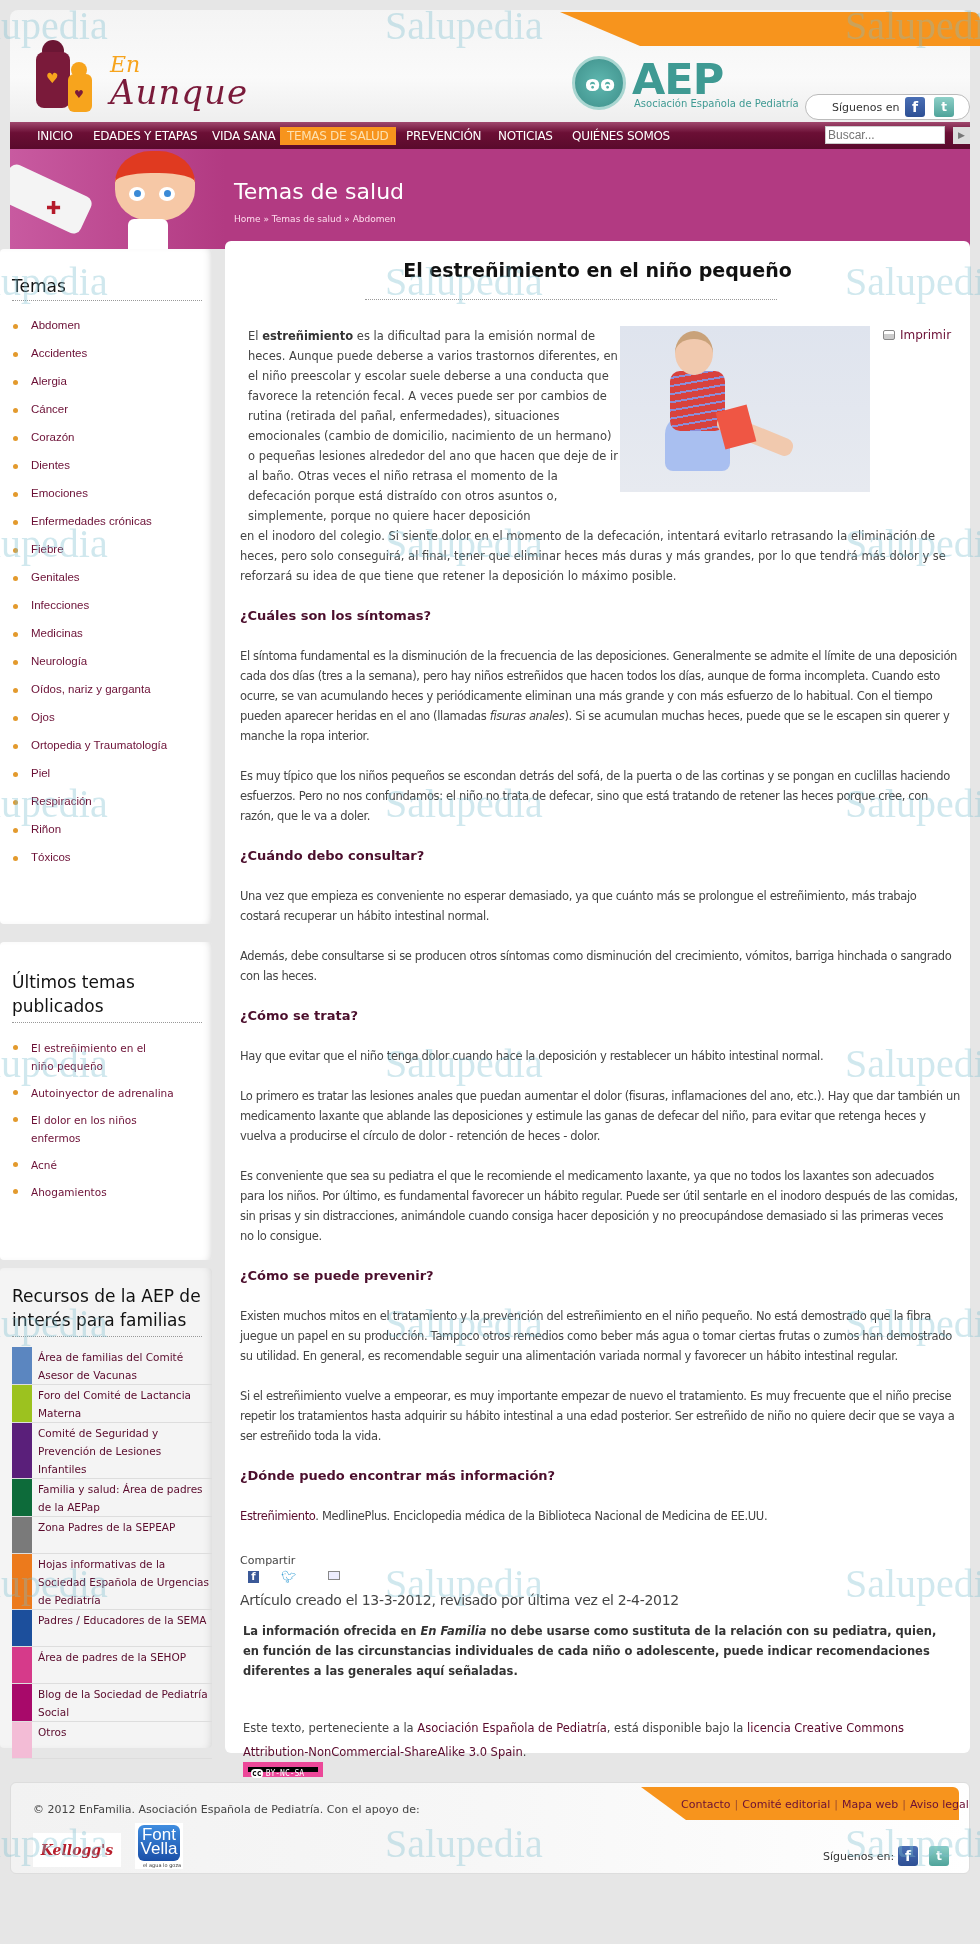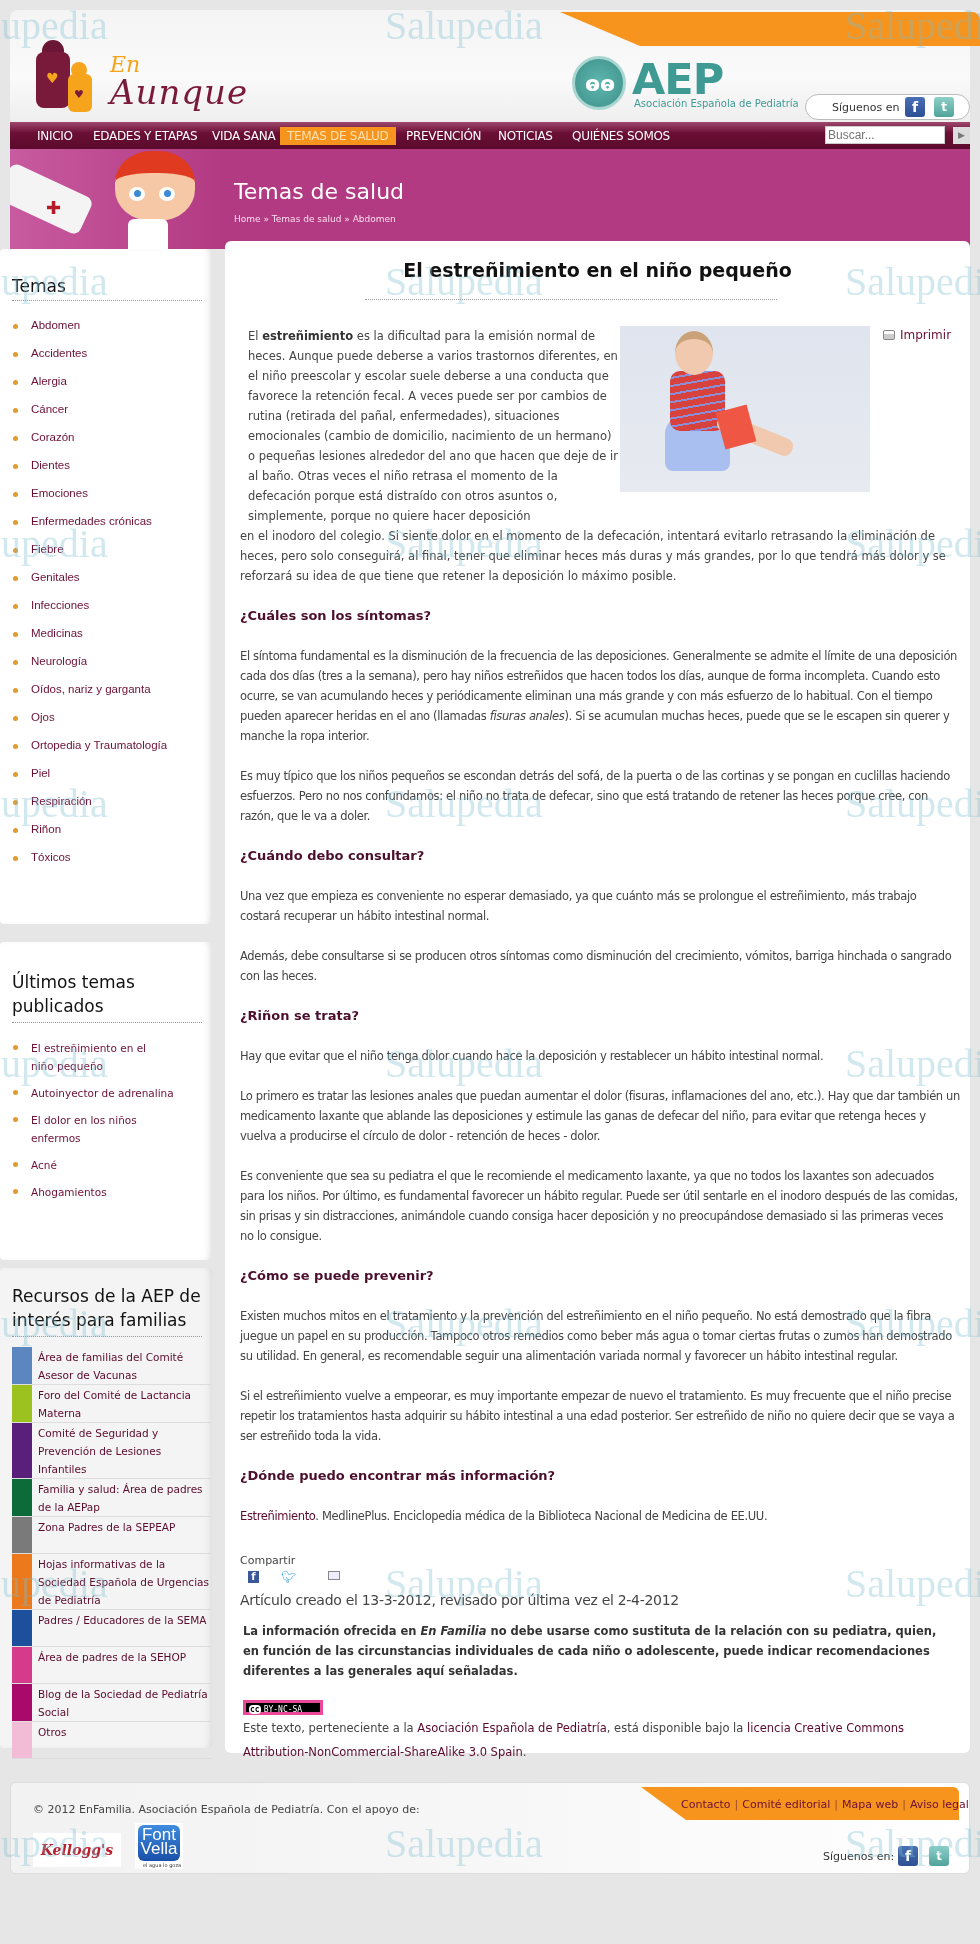--- a/index.html
+++ b/index.html
@@ -92,21 +92,21 @@
 
   .share { position: absolute; left: 15px; top: 1313px; font-size: 11px; color: #444; }
   .share-icons { position: absolute; left: 23px; top: 1330px; }
   .share-icons span { position: absolute; top: 0; }
   .s-fb { left: 0; width: 11px; height: 12px; background: #3b5998; color: #fff; font-size: 10px; text-align: center; font-weight: bold; line-height: 12px; }
   .s-tw { left: 33px; color: #3aa0d6; font-size: 12px; line-height: 12px; }
   .s-mail { left: 80px; width: 12px; height: 9px; border: 1px solid #888; background: #eef; top: 2px; }
   .dates { position: absolute; left: 15px; top: 1351px; font-size: 14px; color: #444; letter-spacing: -0.3px; }
   .disclaimer { position: absolute; left: 18px; top: 1380px; width: 710px; font-size: 11.5px; line-height: 20px; color: #333; font-weight: bold; }
   .disclaimer i { font-weight: bold; }
-  .cc { position: absolute; left: 18px; top: 1459px; width: 80px; height: 15px; background: #000; color: #fff; font-size: 8px; line-height: 13px; border: 3px solid #ec4899; padding-left: 3px; font-family: "DejaVu Sans Mono", monospace; }
+  .cc { position: absolute; left: 18px; top: 1521px; width: 80px; height: 15px; background: #000; color: #fff; font-size: 8px; line-height: 13px; border: 5px solid #ec4899; padding-left: 3px; font-family: "DejaVu Sans Mono", monospace; }
   .cc b { background: #fff; color: #000; border-radius: 4px; padding: 0 1px; margin-right: 3px; }
   .lic { position: absolute; left: 18px; top: 1475px; width: 710px; font-size: 11.5px; line-height: 24px; color: #444; }
   .lic a { color: #5a0a2c; }
 
   
   .footer { position: absolute; left: 10px; top: 1782px; width: 960px; height: 92px; background: linear-gradient(90deg, #f2f2f2, #f7f7f7 50%, #fff); border-radius: 6px; border: 1px solid #ddd; }
   .foot-orange { position: absolute; left: 630px; top: 4px; width: 318px; height: 33px; background: #f7941d; border-radius: 0 6px 0 0; clip-path: polygon(0 0, 100% 0, 100% 100%, 45px 100%); }
   .foot-links { position: absolute; left: 670px; top: 15px; font-size: 11px; color: #6b0f35; white-space: nowrap; }
   .foot-links .sep { color: #9b4b2b; margin: 0 4px; }
   .copyright { position: absolute; left: 22px; top: 20px; font-size: 11px; color: #444; }
@@ -282,21 +282,21 @@
     <p class="intro-cont">en el inodoro del colegio. Si siente dolor en el momento de la defecación, intentará evitarlo retrasando la eliminación de heces, pero solo conseguirá, al final, tener que eliminar heces más duras y más grandes, por lo que tendrá más dolor y se reforzará su idea de que tiene que retener la deposición lo máximo posible.</p>
 
     <h3>¿Cuáles son los síntomas?</h3>
     <p class="cond"><span>El síntoma fundamental es la disminución de la frecuencia de las deposiciones. Generalmente se admite el límite de una deposición cada dos días (tres a la semana), pero hay niños estreñidos que hacen todos los días, aunque de forma incompleta. Cuando esto ocurre, se van  acumulando heces y periódicamente eliminan una más grande y con más esfuerzo de lo habitual. Con el tiempo pueden aparecer heridas en el ano (llamadas </span><i>fisuras anales</i><span>). Si se acumulan muchas heces, puede que se le escapen sin querer y manche la ropa interior.</span></p>
     <p class="cond">Es muy típico que los niños pequeños se escondan detrás del sofá, de la puerta o de las cortinas y se pongan en cuclillas haciendo esfuerzos. Pero no nos confundamos: el niño no trata de defecar, sino que está tratando de retener las heces porque cree, con razón, que le va a doler.</p>
 
     <h3>¿Cuándo debo consultar?</h3>
     <p class="cond">Una vez que empieza es conveniente no esperar demasiado, ya que cuánto más se prolongue el estreñimiento, más trabajo costará recuperar un hábito intestinal normal.</p>
     <p class="cond">Además, debe consultarse si se producen otros síntomas como disminución del crecimiento, vómitos, barriga hinchada o sangrado con las heces.</p>
 
-    <h3>¿Riñon se trata?</h3>
+    <h3>¿Cómo se trata?</h3>
     <p class="cond">Hay que evitar que el niño tenga dolor cuando hace la deposición y restablecer un hábito intestinal normal.</p>
     <p class="cond">Lo primero es tratar las lesiones anales que puedan aumentar el dolor (fisuras, inflamaciones del ano, etc.). Hay que dar también un medicamento laxante que ablande las deposiciones y estimule las ganas de defecar del niño, para evitar que retenga heces y vuelva a producirse el círculo de dolor - retención de heces - dolor.</p>
     <p class="cond">Es conveniente que sea su pediatra el que le recomiende el medicamento laxante, ya que no todos los laxantes son adecuados para los niños. Por último, es fundamental favorecer un hábito regular. Puede ser útil sentarle en el inodoro después de las comidas, sin prisas y sin distracciones, animándole cuando consiga hacer deposición y no preocupándose demasiado si las primeras veces no lo consigue.</p>
 
     <h3>¿Cómo se puede prevenir?</h3>
     <p class="cond">Existen muchos mitos en el tratamiento y la prevención del estreñimiento en el niño pequeño. No está demostrado que la fibra juegue un papel en su producción. Tampoco otros remedios como beber más agua o tomar ciertas frutas o zumos han demostrado su utilidad. En general, es recomendable seguir una alimentación variada normal y favorecer un hábito intestinal regular.</p>
     <p class="cond">Si el estreñimiento vuelve a empeorar, es muy importante empezar de nuevo el tratamiento. Es muy frecuente que el niño precise repetir los tratamientos hasta adquirir su hábito intestinal a una edad posterior. Ser estreñido de niño no quiere decir que se vaya a ser estreñido toda la vida.</p>
 
     <h3>¿Dónde puedo encontrar más información?</h3>
     <p class="cond ref"><a>Estreñimiento</a><span>. MedlinePlus. Enciclopedia médica de la Biblioteca Nacional de Medicina de EE.UU.</span></p>

